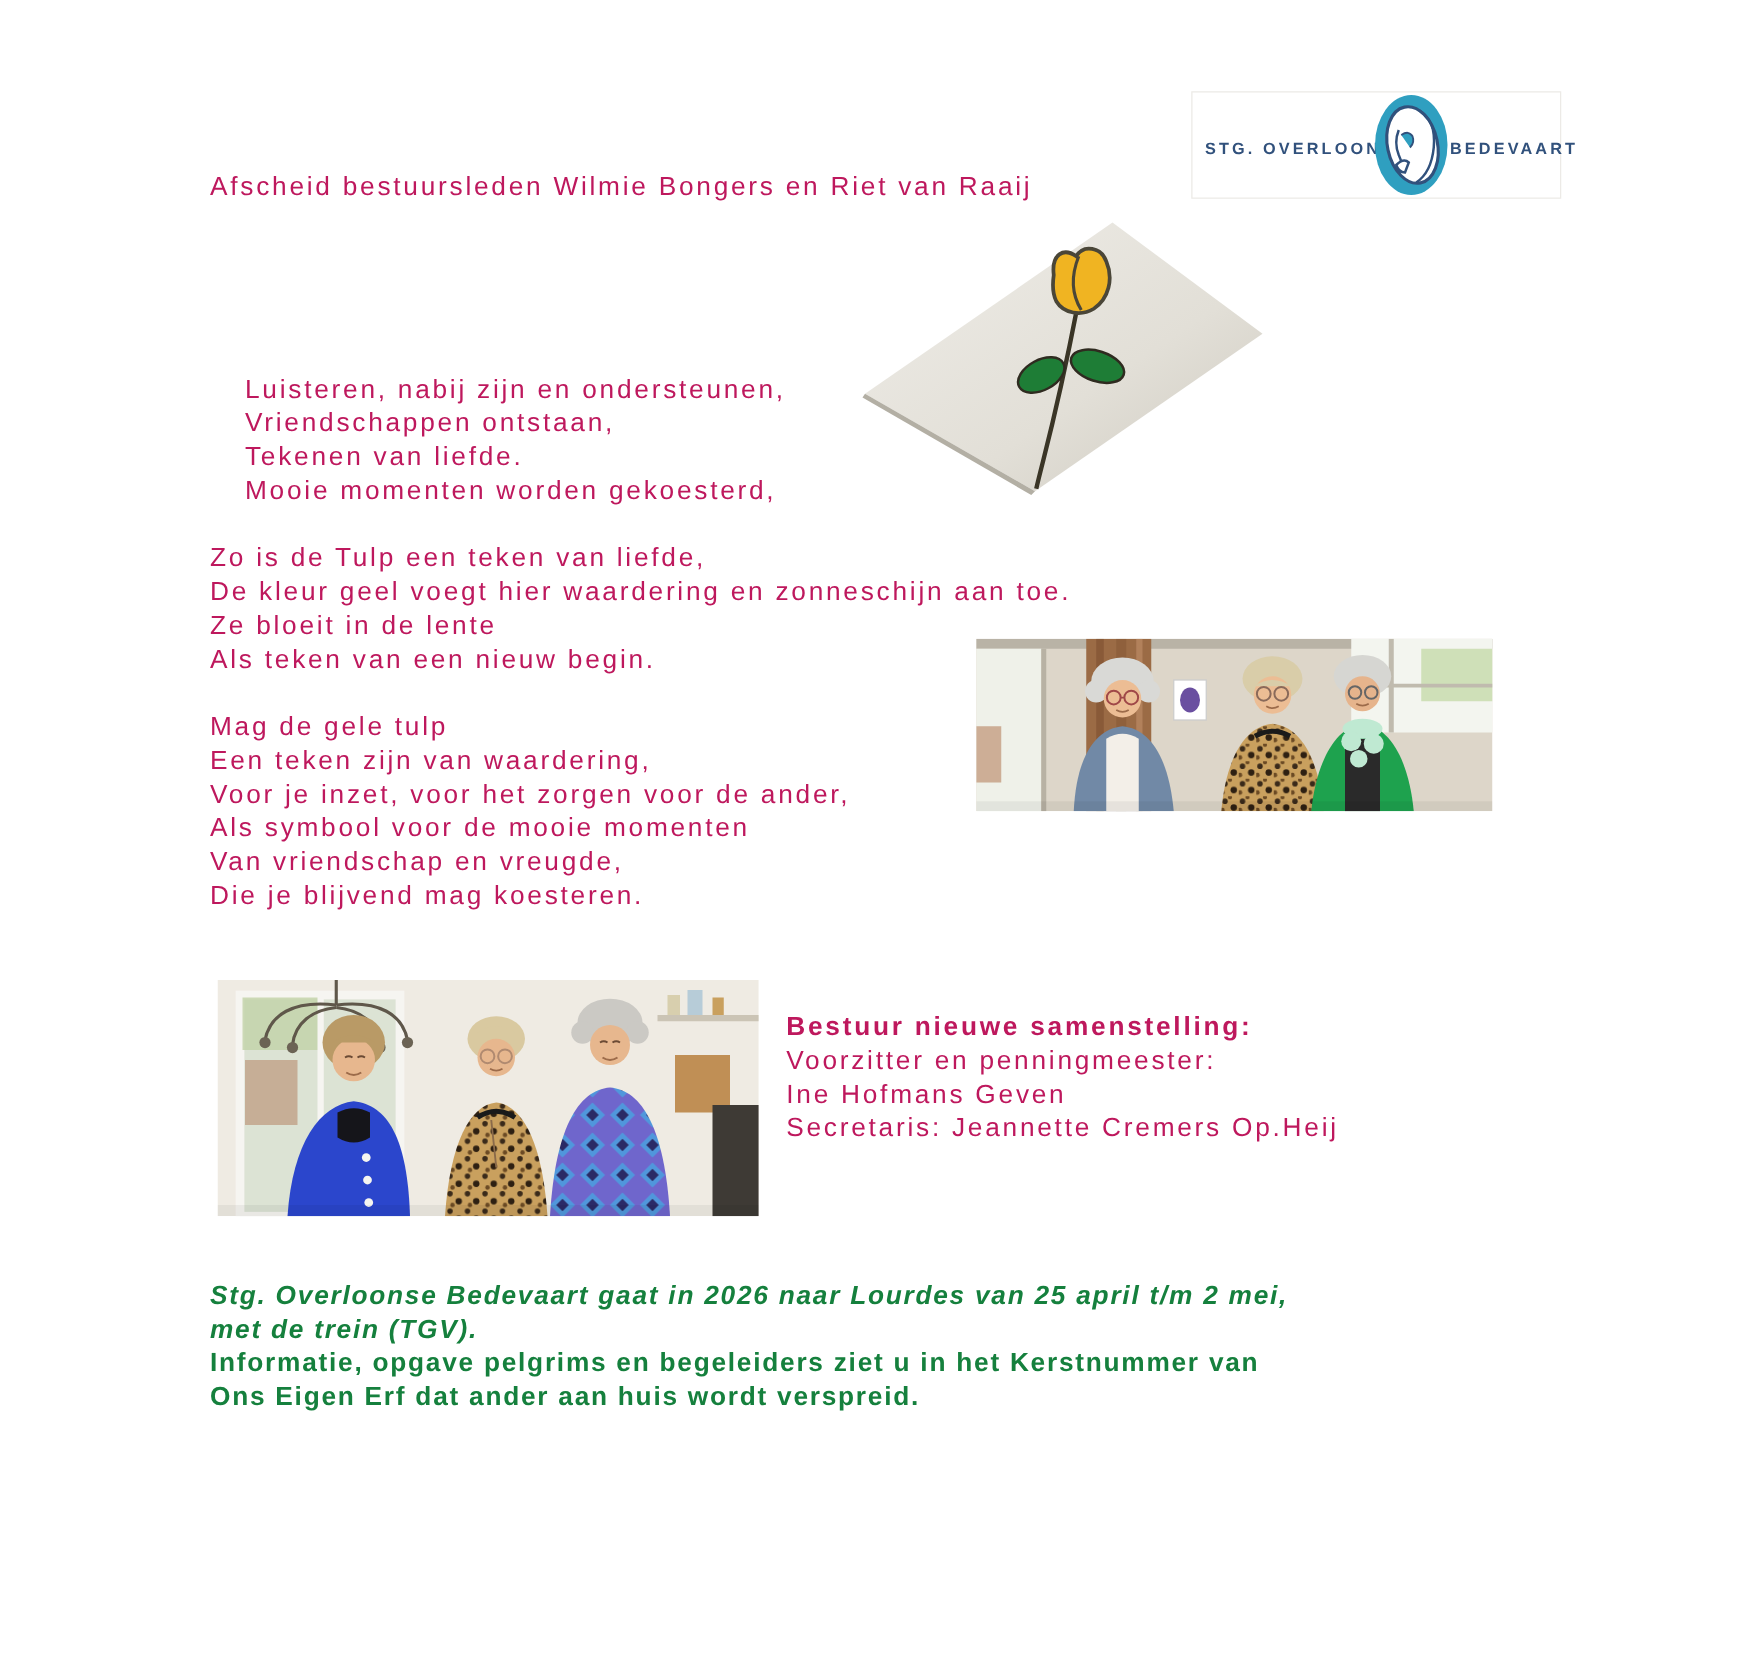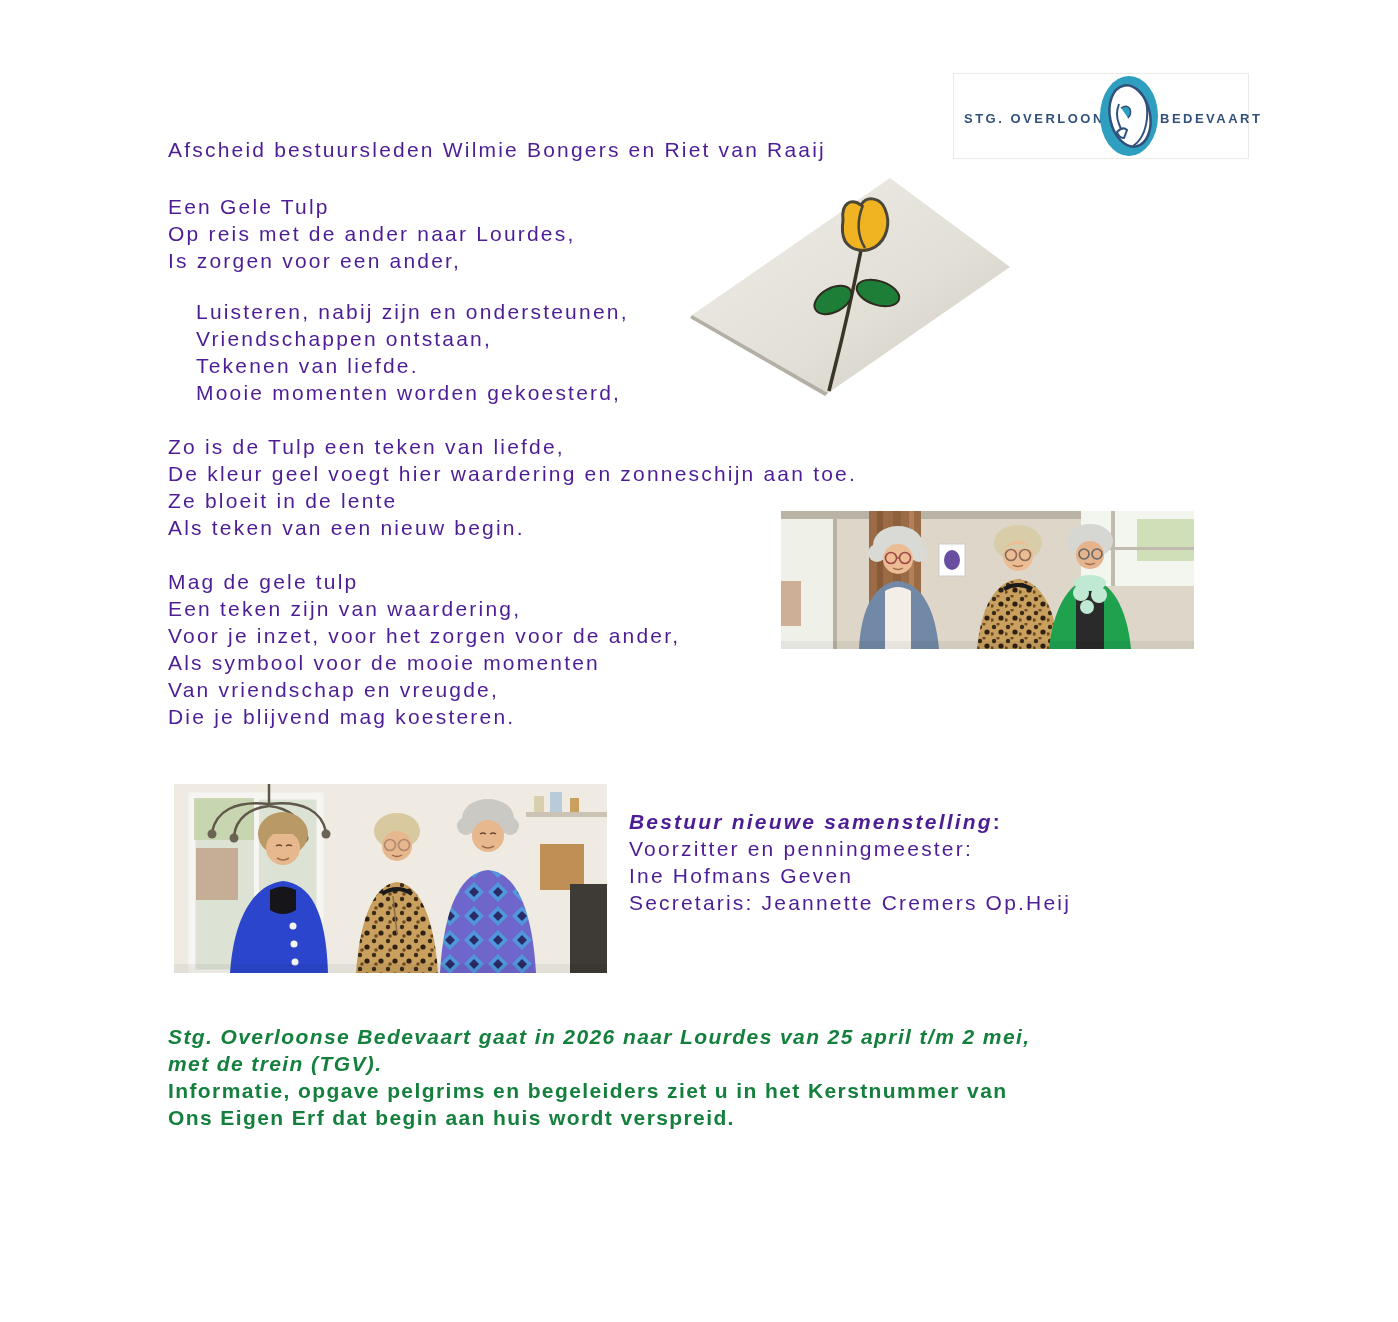--- a/index.html
+++ b/index.html
@@ -1,23 +1,23 @@
 <!DOCTYPE html>
 <html><head>
 <meta charset="utf-8">
 <style>
   html,body{margin:0;padding:0;background:#ffffff;}
   .page{
     position:relative;width:1398px;height:1322px;background:#ffffff;overflow:hidden;
     font-family:"Liberation Sans","DejaVu Sans",sans-serif;color:#1c1c1c;
   }
   .abs{position:absolute;}
-  .textblock{font-size:21px;letter-spacing:2.2px;color:#4c1d95;}
+  .textblock{font-size:21px;letter-spacing:2.2px;color:#be185d;}
   .line{height:27px;line-height:27px;white-space:nowrap;}
-  .board-heading{font-weight:bold;font-style:italic;}
+  .board-heading{font-weight:bold;}
   .footer-block{color:#15803d;font-weight:bold;letter-spacing:1.4px;}
   .footer-italic{font-style:italic;}
   .logo-box{
     left:953px;top:73px;width:294px;height:84px;
     border:1px solid #eceae6;background:#ffffff;
   }
   .logo-text{
     position:absolute;font-size:13px;font-weight:bold;letter-spacing:2.5px;
     color:#31517c;top:37px;
   }
@@ -41,25 +41,20 @@
       <path d="M24,34 Q30,30 33,35 Q35,40 31,44" fill="#2f9fc0" stroke="#31517c" stroke-width="1.5"></path>
       <path d="M20,58 Q26,52 30,56 L27,64 Q22,64 20,58 Z" fill="#ffffff" stroke="#31517c" stroke-width="2"></path>
       <path d="M38,14 Q52,22 50,44 Q48,64 36,72" fill="none" stroke="#31517c" stroke-width="2"></path>
     </svg>
   </div>
 
   <div class="abs textblock" style="left:168px;top:136px;">
     <div class="line">Afscheid bestuursleden Wilmie Bongers en Riet van Raaij</div>
   </div>
 
-  <div class="abs textblock" style="left:168px;top:193px;">
-    <div class="line">Een Gele Tulp</div>
-    <div class="line">Op reis met de ander naar Lourdes,</div>
-    <div class="line">Is zorgen voor een ander,</div>
-  </div>
 
   <div class="abs textblock" style="left:168px;top:298px;margin-left:28px;">
     <div class="line">Luisteren, nabij zijn en ondersteunen,</div>
     <div class="line">Vriendschappen ontstaan,</div>
     <div class="line">Tekenen van liefde.</div>
     <div class="line">Mooie momenten worden gekoesterd,</div>
   </div>
 
   <div class="abs textblock" style="left:168px;top:433px;">
     <div class="line">Zo is de Tulp een teken van liefde,</div>
@@ -241,16 +236,16 @@
     <div class="line"><span class="board-heading">Bestuur nieuwe samenstelling</span><span style="font-weight:bold;">:</span></div>
     <div class="line">Voorzitter en penningmeester:</div>
     <div class="line">Ine Hofmans Geven</div>
     <div class="line">Secretaris: Jeannette Cremers Op.Heij</div>
   </div>
 
   <div class="abs textblock footer-block" style="left:168px;top:1023px;">
     <div class="line footer-italic">Stg. Overloonse Bedevaart gaat in 2026 naar Lourdes van 25 april t/m 2 mei,</div>
     <div class="line footer-italic">met de trein (TGV).</div>
     <div class="line">Informatie, opgave pelgrims en begeleiders ziet u in het Kerstnummer van</div>
-    <div class="line">Ons Eigen Erf dat begin aan huis wordt verspreid.</div>
+    <div class="line">Ons Eigen Erf dat ander aan huis wordt verspreid.</div>
   </div>
 
 </div>
 
 </body></html>

